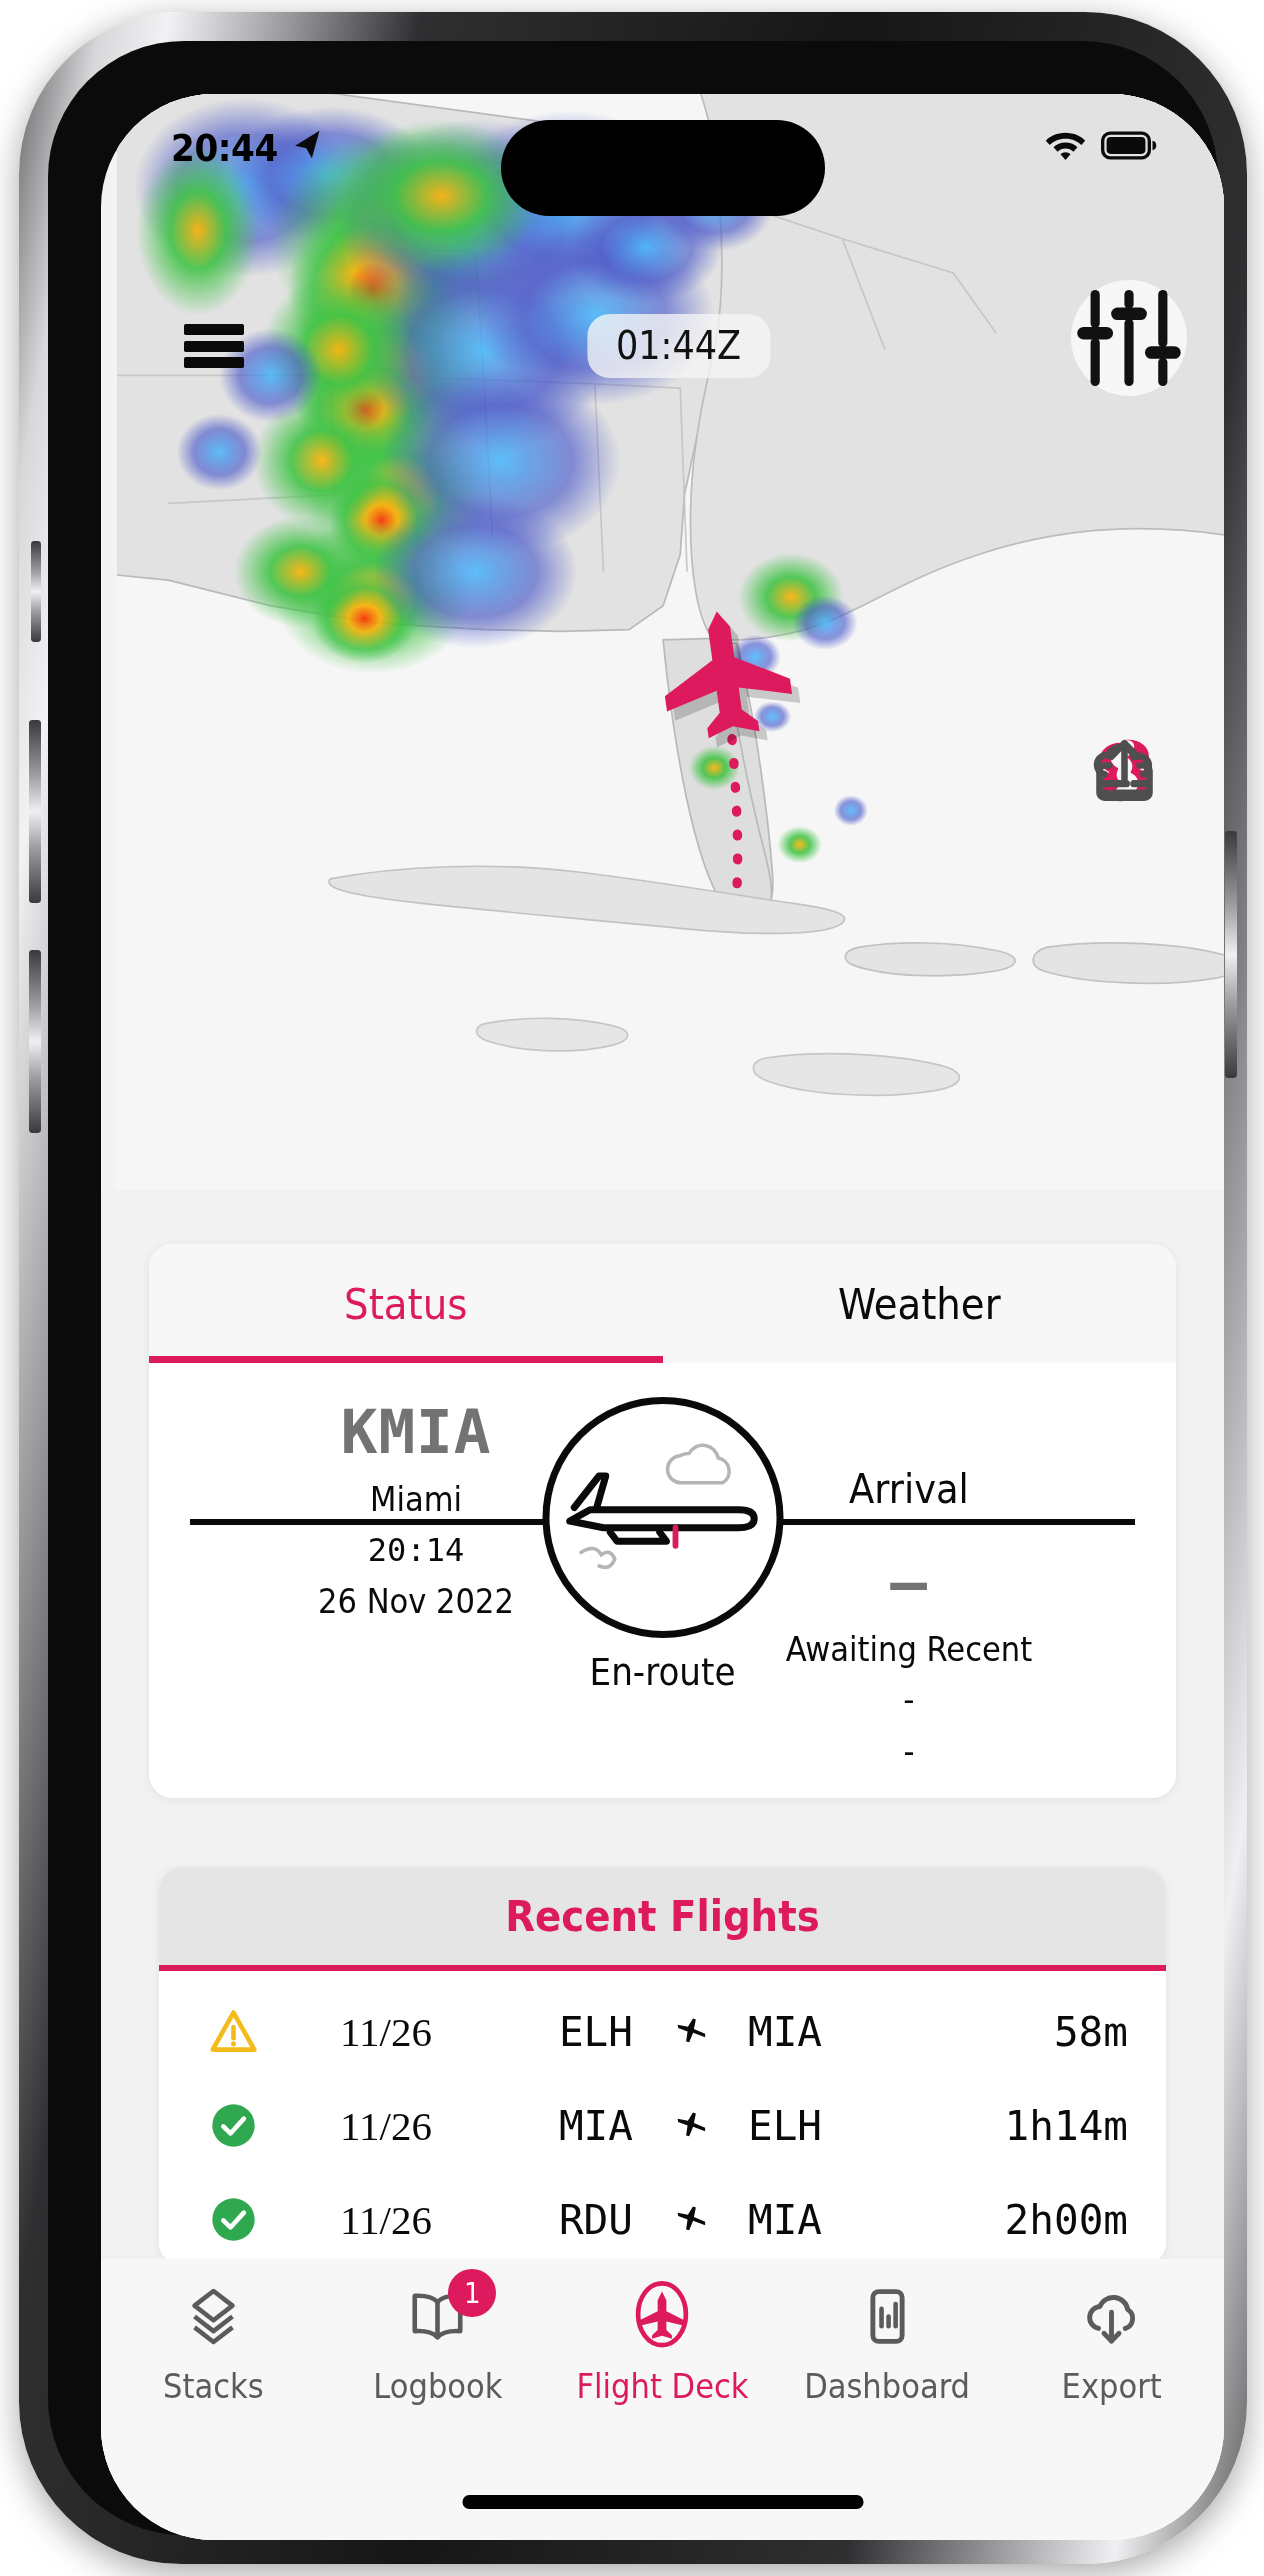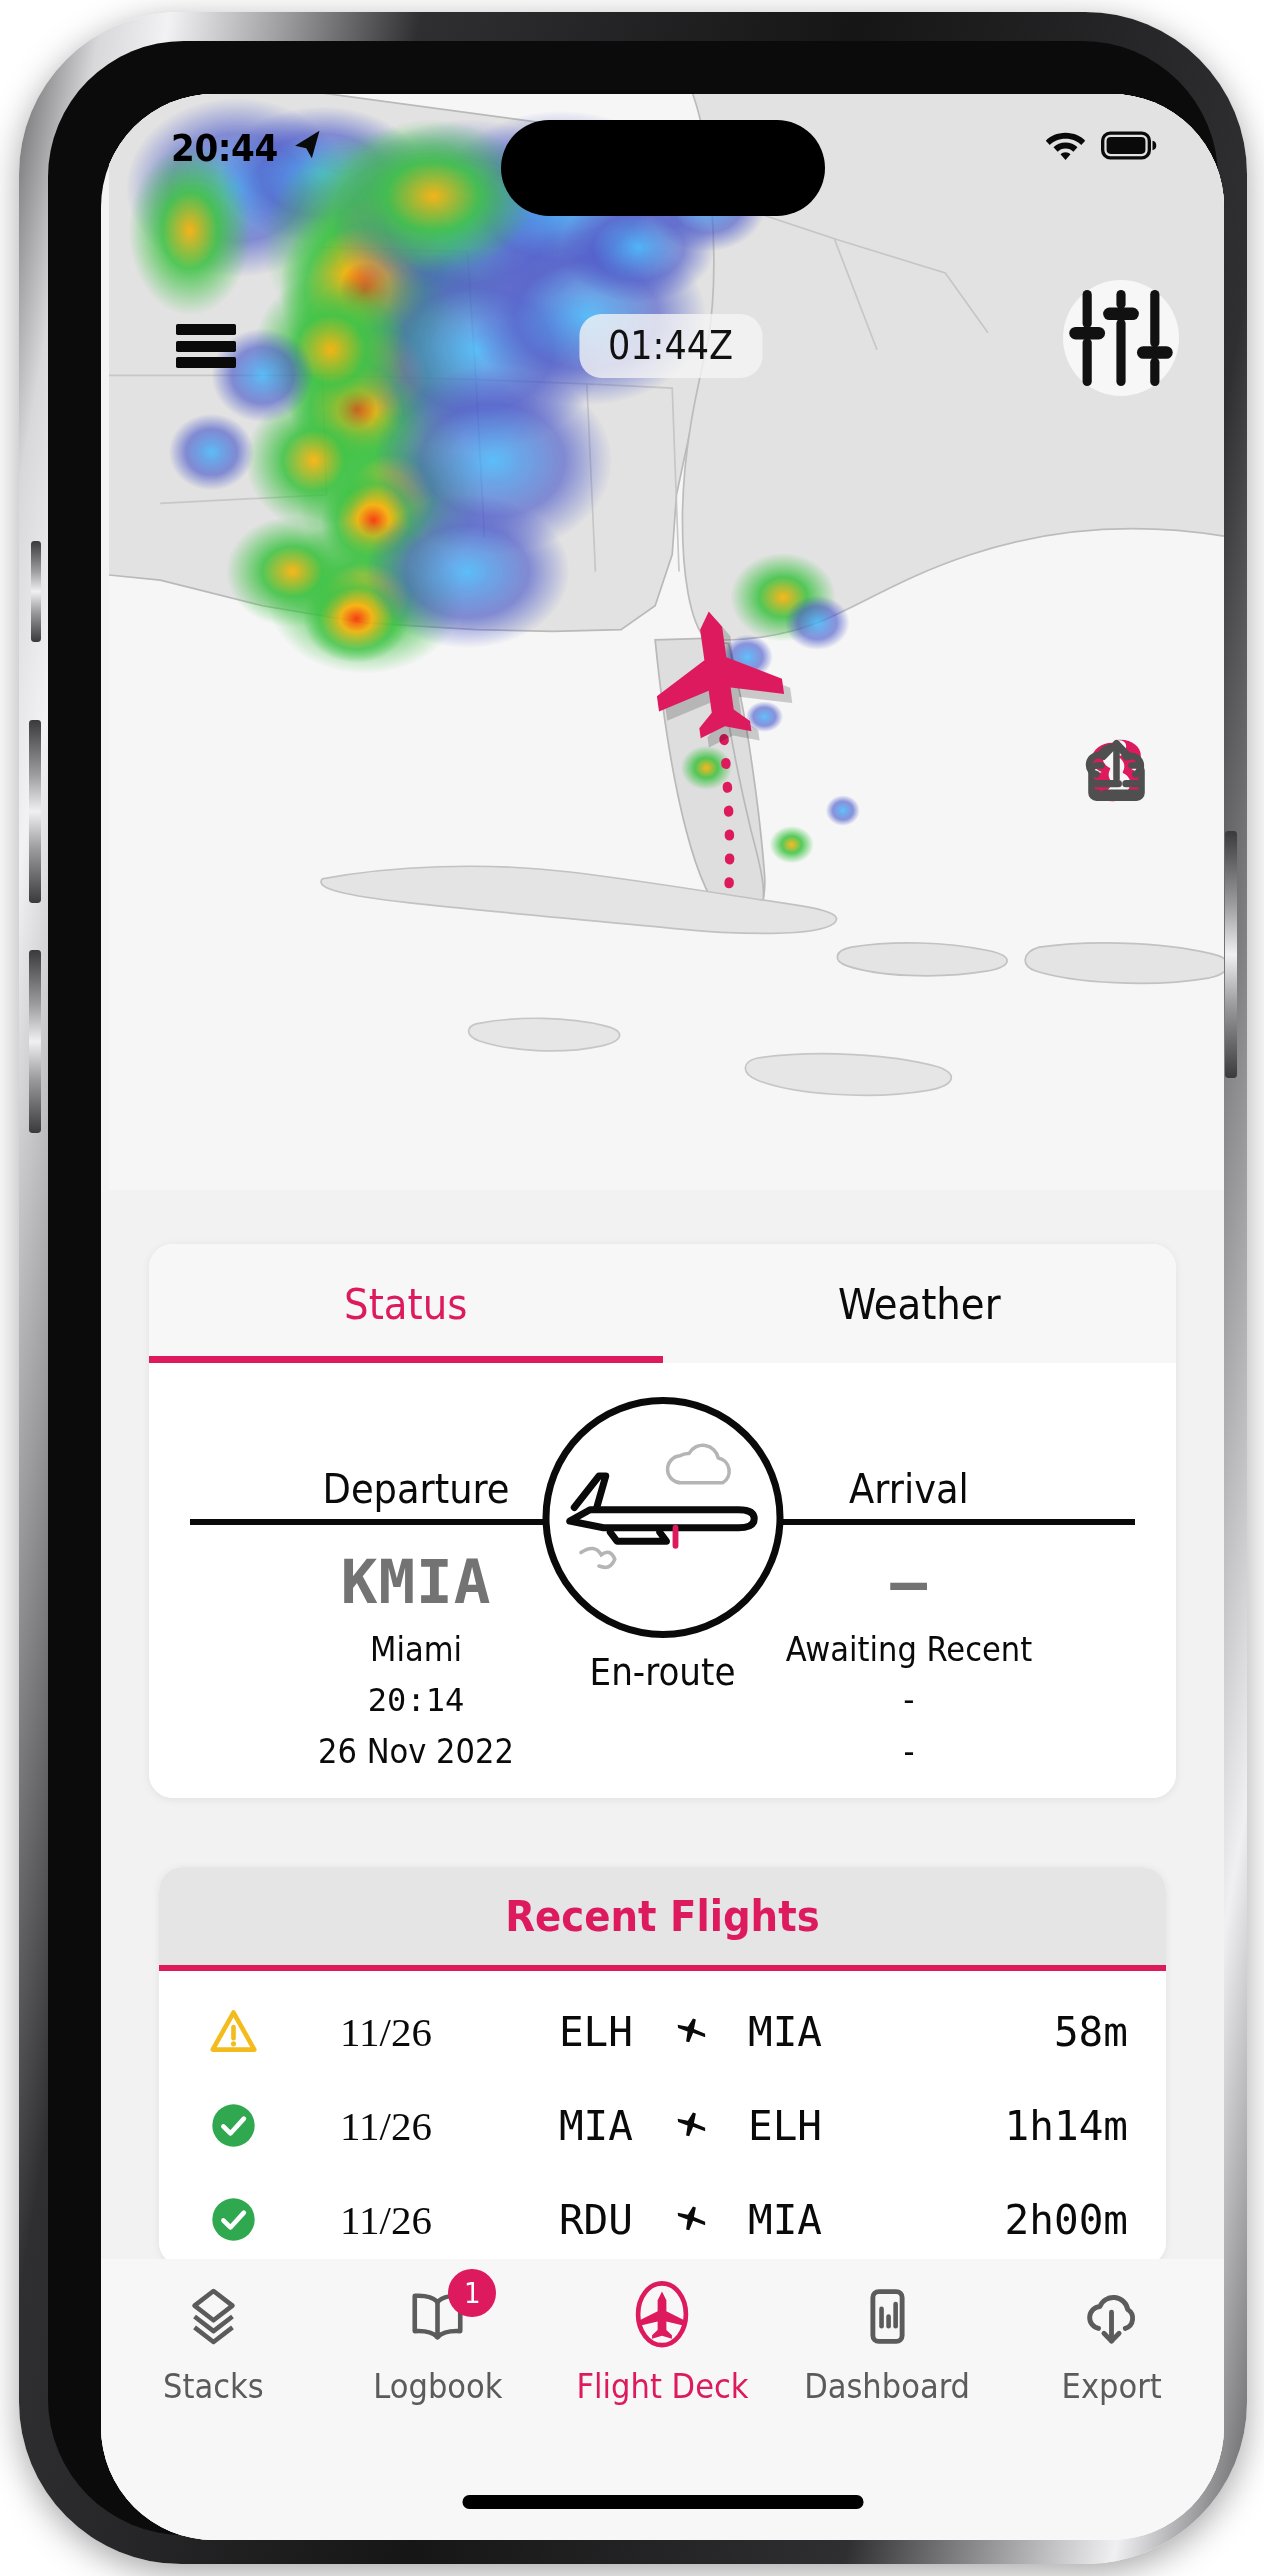--- a/index.html
+++ b/index.html
@@ -63,21 +63,21 @@
   .sb-loc { position: absolute; left: 189px; top: 34px; }
   .sb-right { position: absolute; right: 67px; top: 34px; display: flex; align-items: center; gap: 13.6px; }
   .notch {
     position: absolute; left: 50%; transform: translateX(-50%);
     top: 25.6px; width: 324px; height: 96px;
     background: #000; border-radius: 51px; z-index: 45;
   }
 
   
   .map {
-    position: absolute; left: 8px; top: 0; width: 100%; height: 1096px;
+    position: absolute; left: 16px; top: 0; width: 100%; height: 1096px;
     background: #f2f2f2; overflow: hidden;
   }
   .map svg { position:absolute; left:0; top:0; width:100%; height:100%; }
 
   .hamburger {
     position: absolute; left: 67px; top: 230px; width: 60px; height: 44px;
     display: flex; flex-direction: column; justify-content: space-between; z-index: 30;
   }
   .hamburger span { display:block; height: 11px; background:#0a0a0a; border-radius: 1.7px; }
 
@@ -408,21 +408,20 @@
               </div>
               <div class="tab">
                 <span>Weather</span>
               </div>
             </div>
 
             <div class="flight-body">
               <div class="fb-line"></div>
 
               <div class="fb-dep">
-                <div class="fb-hdr">Departure</div>
                 <div class="fb-code">KMIA</div>
                 <div class="fb-sub">Miami</div>
                 <div class="fb-sub mono">20:14</div>
                 <div class="fb-sub">26 Nov 2022</div>
               </div>
 
               <div class="fb-arr">
                 <div class="fb-hdr">Arrival</div>
                 <div class="fb-code">–</div>
                 <div class="fb-sub">Awaiting Recent</div>

